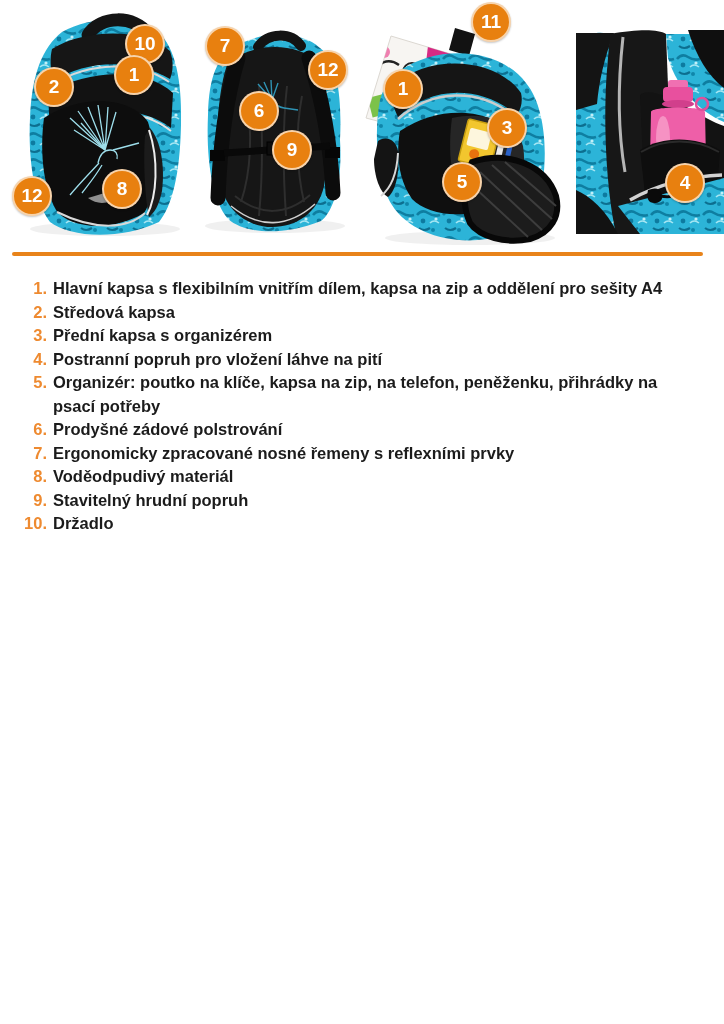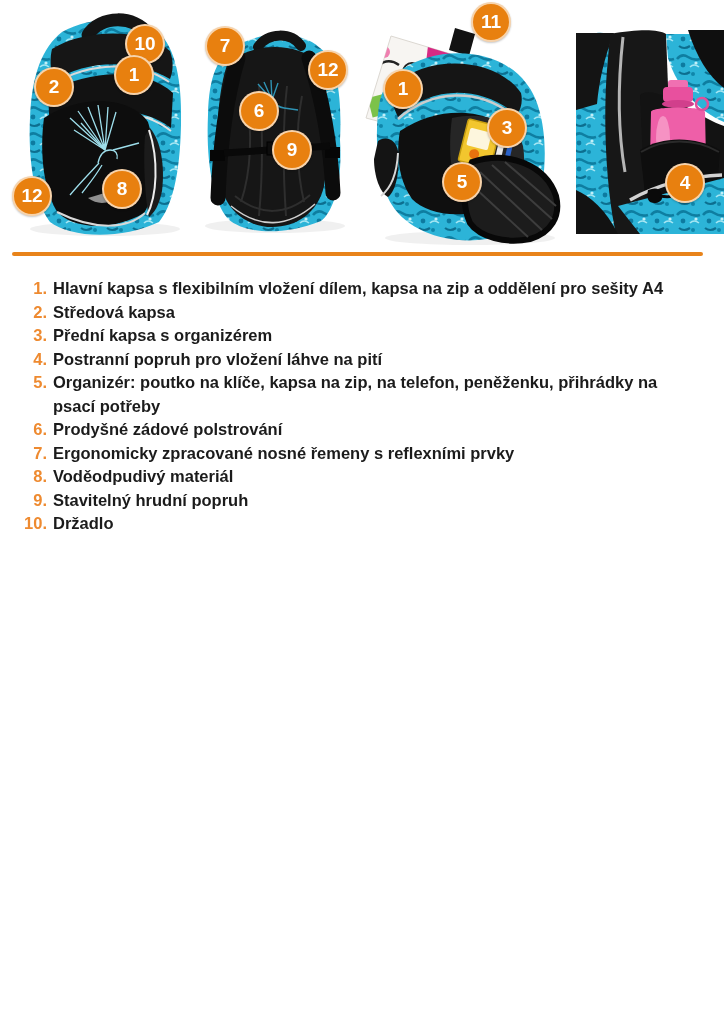--- a/index.html
+++ b/index.html
@@ -195,21 +195,21 @@
       <div class="badge" style="left: 487px; top: 108px;">3</div>
       <div class="badge" style="left: 442px; top: 162px;">5</div>
       <div class="badge" style="left: 665px; top: 163px;">4</div>
     </div>
 
   <div class="divider"></div>
 
   <div class="features">
     <div class="feat">
       <span class="num">1.</span>
-      <span class="txt">Hlavní kapsa s flexibilním vložení dílem, kapsa na zip a oddělení pro sešity A4</span>
+      <span class="txt">Hlavní kapsa s flexibilním vnitřím dílem, kapsa na zip a oddělení pro sešity A4</span>
     </div>
     <div class="feat">
       <span class="num">2.</span>
       <span class="txt">Středová kapsa</span>
     </div>
     <div class="feat">
       <span class="num">3.</span>
       <span class="txt">Přední kapsa s organizérem</span>
     </div>
     <div class="feat">

